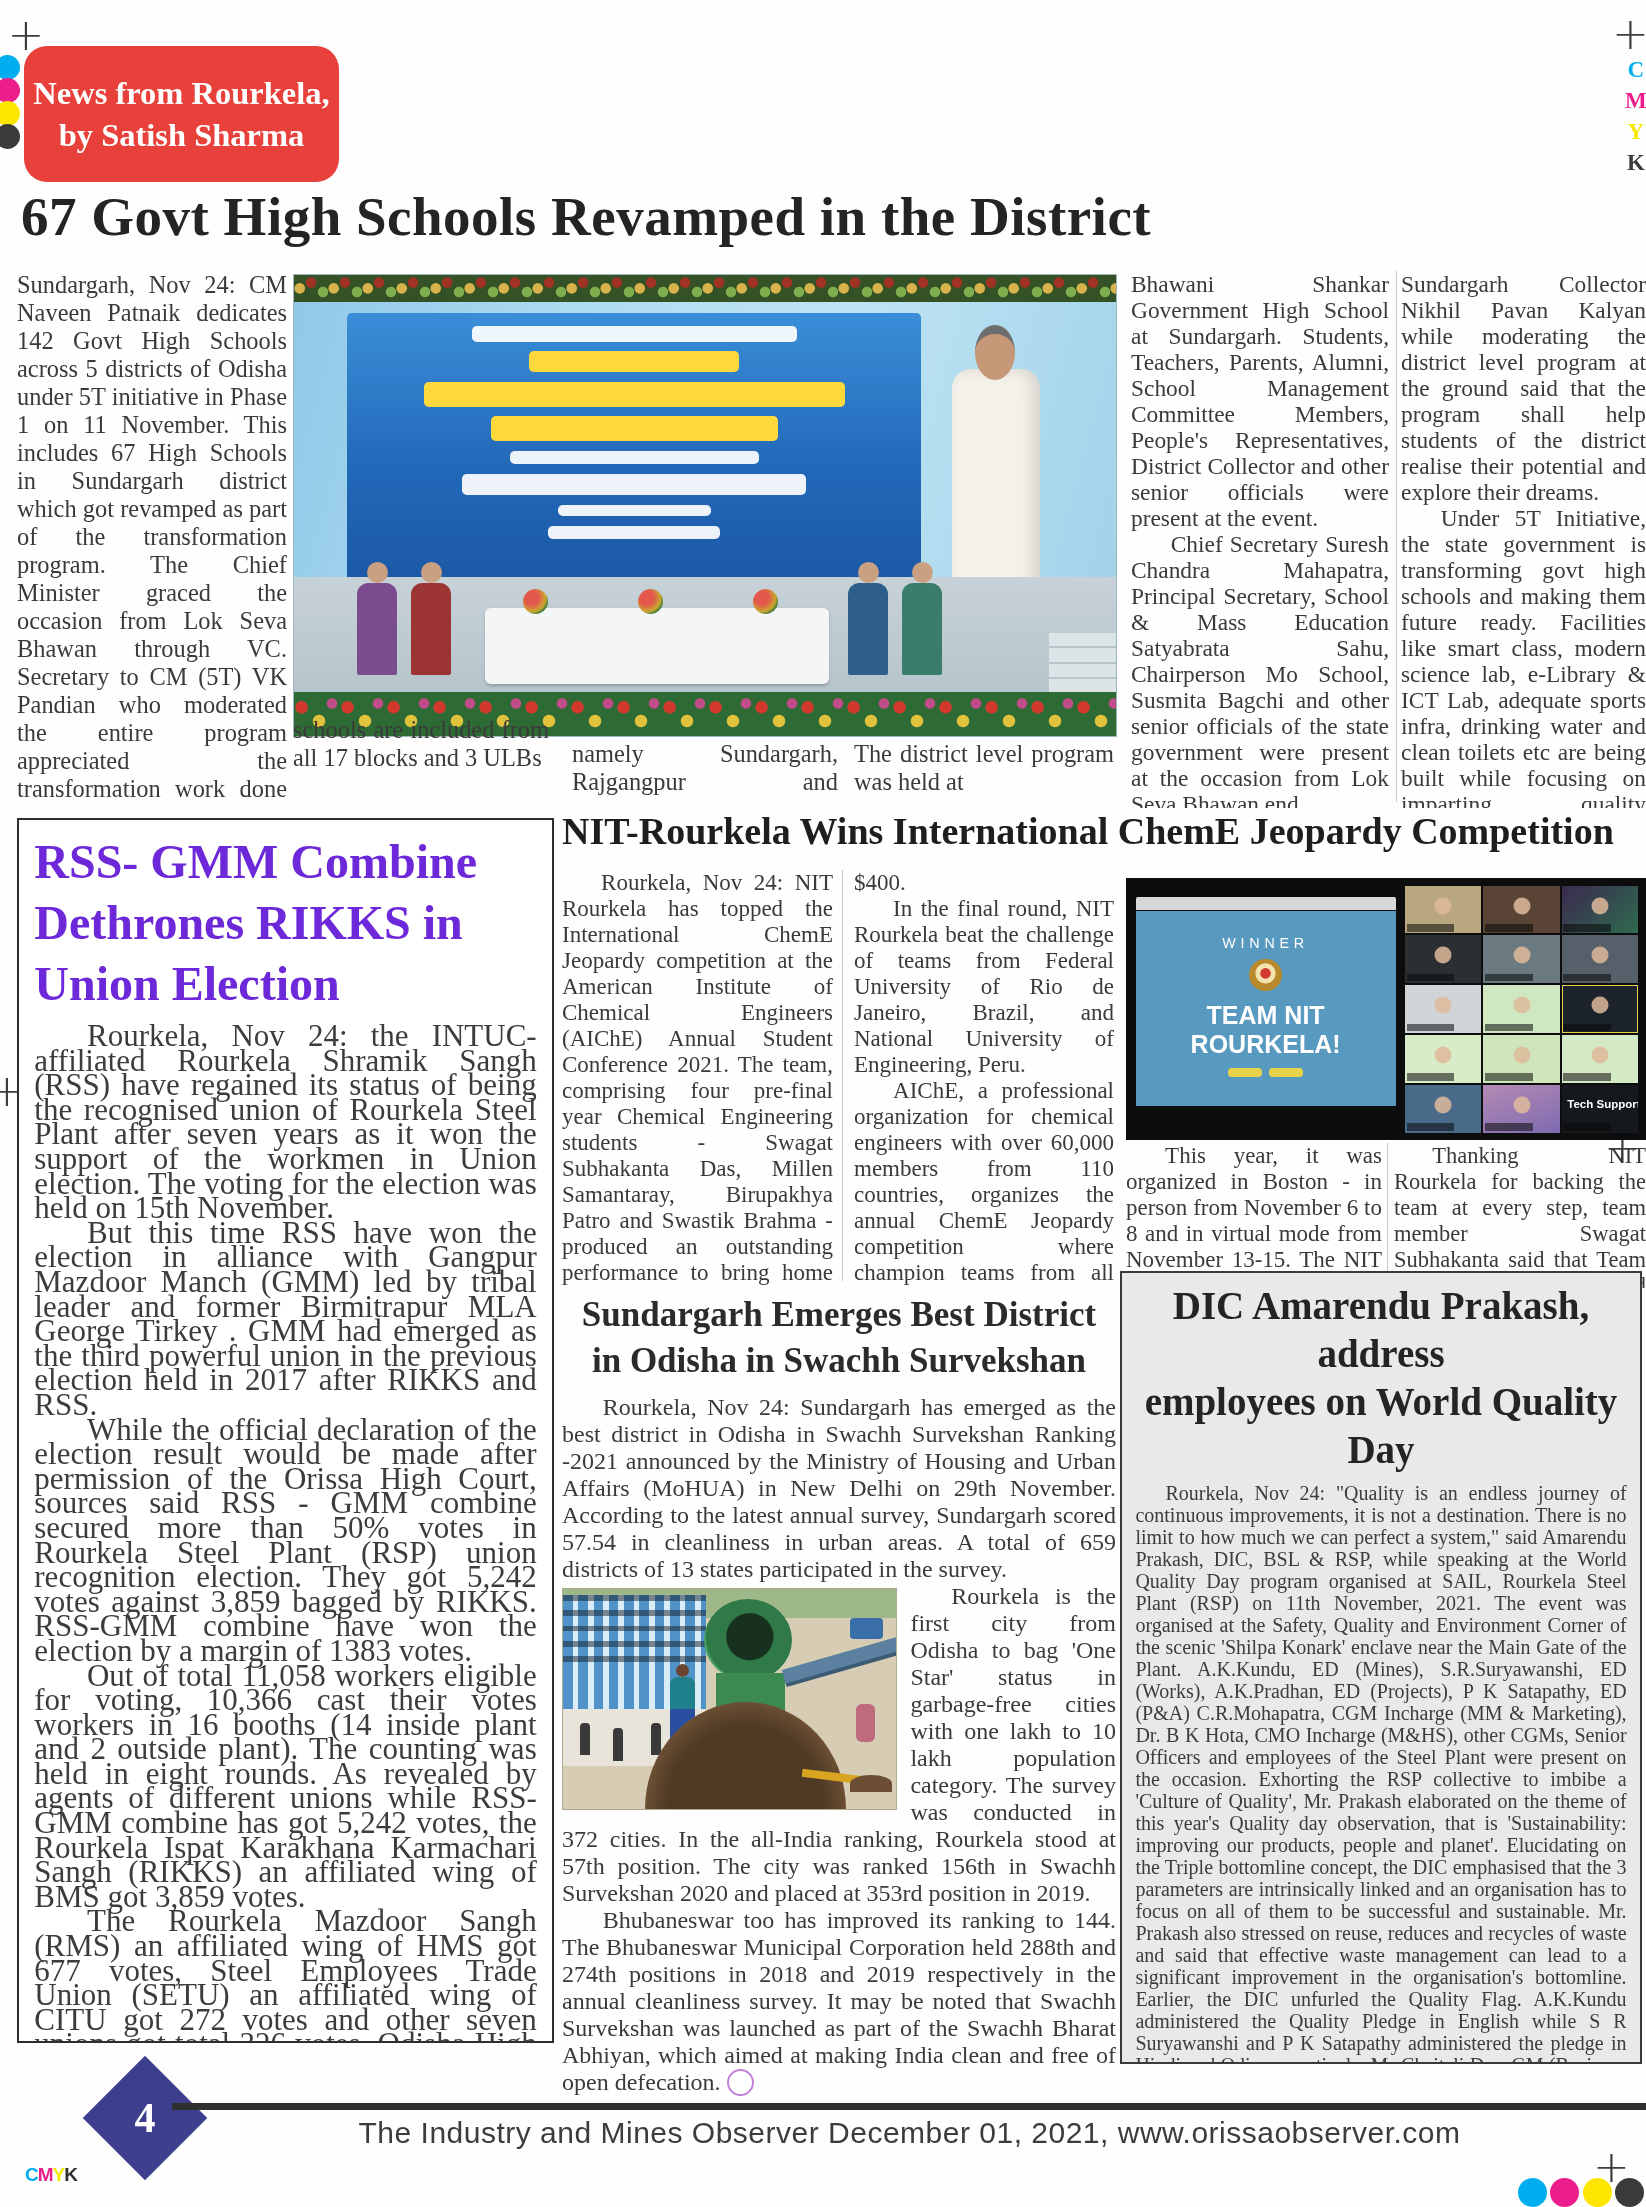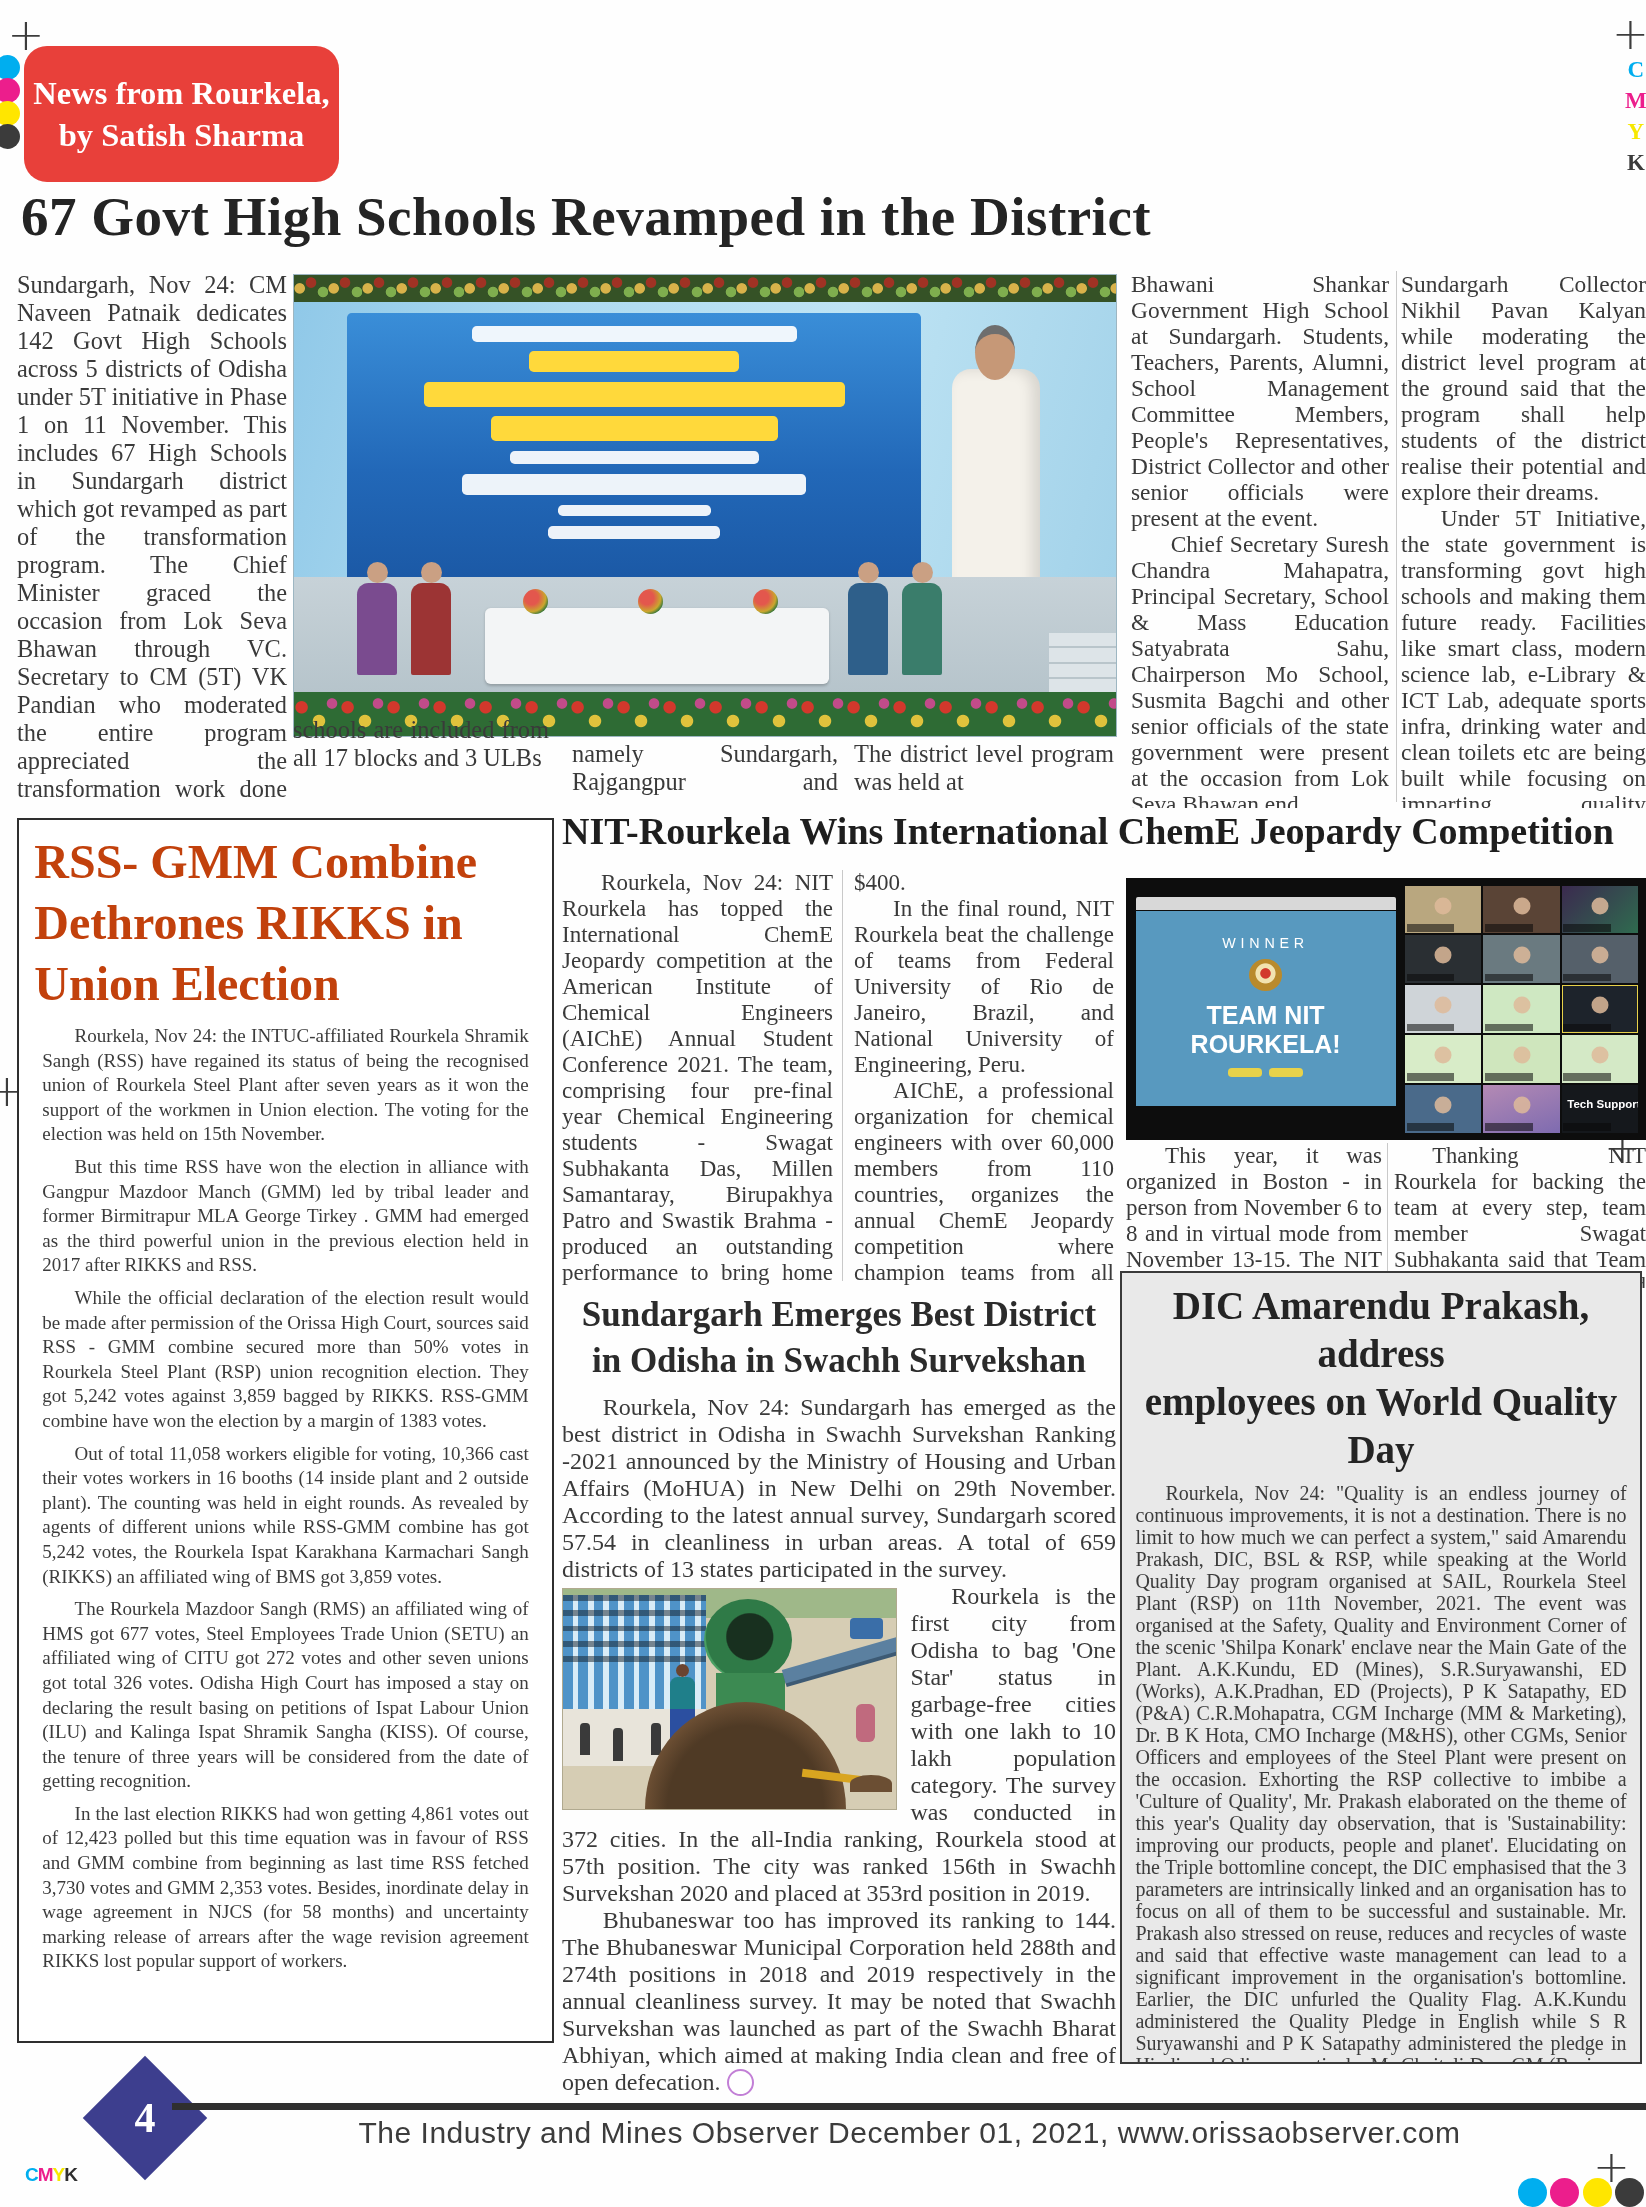--- a/index.html
+++ b/index.html
@@ -43,23 +43,23 @@
   .person{position:absolute;bottom:61px;width:40px;height:92px;border-radius:11.5px 11.5px 1.9px 1.9px;}
   .person::before{content:"";position:absolute;left:9.6px;top:-21px;width:21px;height:21px;border-radius:50%;background:#caa083;}
   #flowerbed{position:absolute;left:0;bottom:0;width:100%;height:44px;background-color:#2e6b34;
     background-image:radial-gradient(circle at 7.6px 15.3px,#d3382c 5.7px,transparent 6.7px),
                      radial-gradient(circle at 25px 29px,#e0c23c 5.7px,transparent 6.7px),
                      radial-gradient(circle at 38px 11.5px,#c24b8a 4.8px,transparent 5.7px);background-size:46px 44px;}
   #steps1{position:absolute;left:755px;bottom:42px;width:67px;height:61px;background:repeating-linear-gradient(180deg,#dde4e8 0 13.4px,#b9c5cb 13.4px 15.3px);}
   
   #rss-box{left:17px;top:818px;width:537px;height:1225px;border:2.9px solid #2e2e2e;box-sizing:border-box;
            padding:9.6px 15.3px;background:#fff;overflow:hidden;}
-  #rss-box h2{margin:1.9px 0 9.6px;font-size:48px;line-height:61px;color:#c2410c;}
+  #rss-box h2{margin:1.9px 0 9.6px;font-size:48px;line-height:61px;color:#6d28d9;}
   #rss-box h2 span{display:block;}
-  #rss-box p{margin:8px;font-size:19px;line-height:24.6px;text-align:justify;text-indent:1.7em;color:#3c3c3c;}
+  #rss-box p{margin:0;font-size:31px;line-height:24.6px;text-align:justify;text-indent:1.7em;color:#3c3c3c;}
   
   #nit-h{left:562px;top:809px;width:1082px;font-size:38px;font-weight:bold;color:#1e1e1e;
          display:flex;justify-content:space-between;white-space:nowrap;}
   .nitcol{font-size:23px;line-height:26px;}
   #nit-photo{left:1126px;top:878px;width:520px;height:262px;background:#0d0d0d;overflow:hidden;}
   #slide-bar{position:absolute;left:9.6px;top:19px;width:260px;height:13.4px;background:#d8d8d8;border-radius:1.9px 1.9px 0 0;}
   #slide{position:absolute;left:9.6px;top:32.5px;width:260px;height:195px;background:#5899bf;color:#fff;
          display:flex;flex-direction:column;align-items:center;justify-content:center;text-align:center;}
   #slide .winner{font-family:"Liberation Sans",sans-serif;font-size:14.3px;letter-spacing:4.8px;margin-bottom:7.6px;}
   #crest{width:32.5px;height:32.5px;border-radius:50%;margin-bottom:9.6px;

